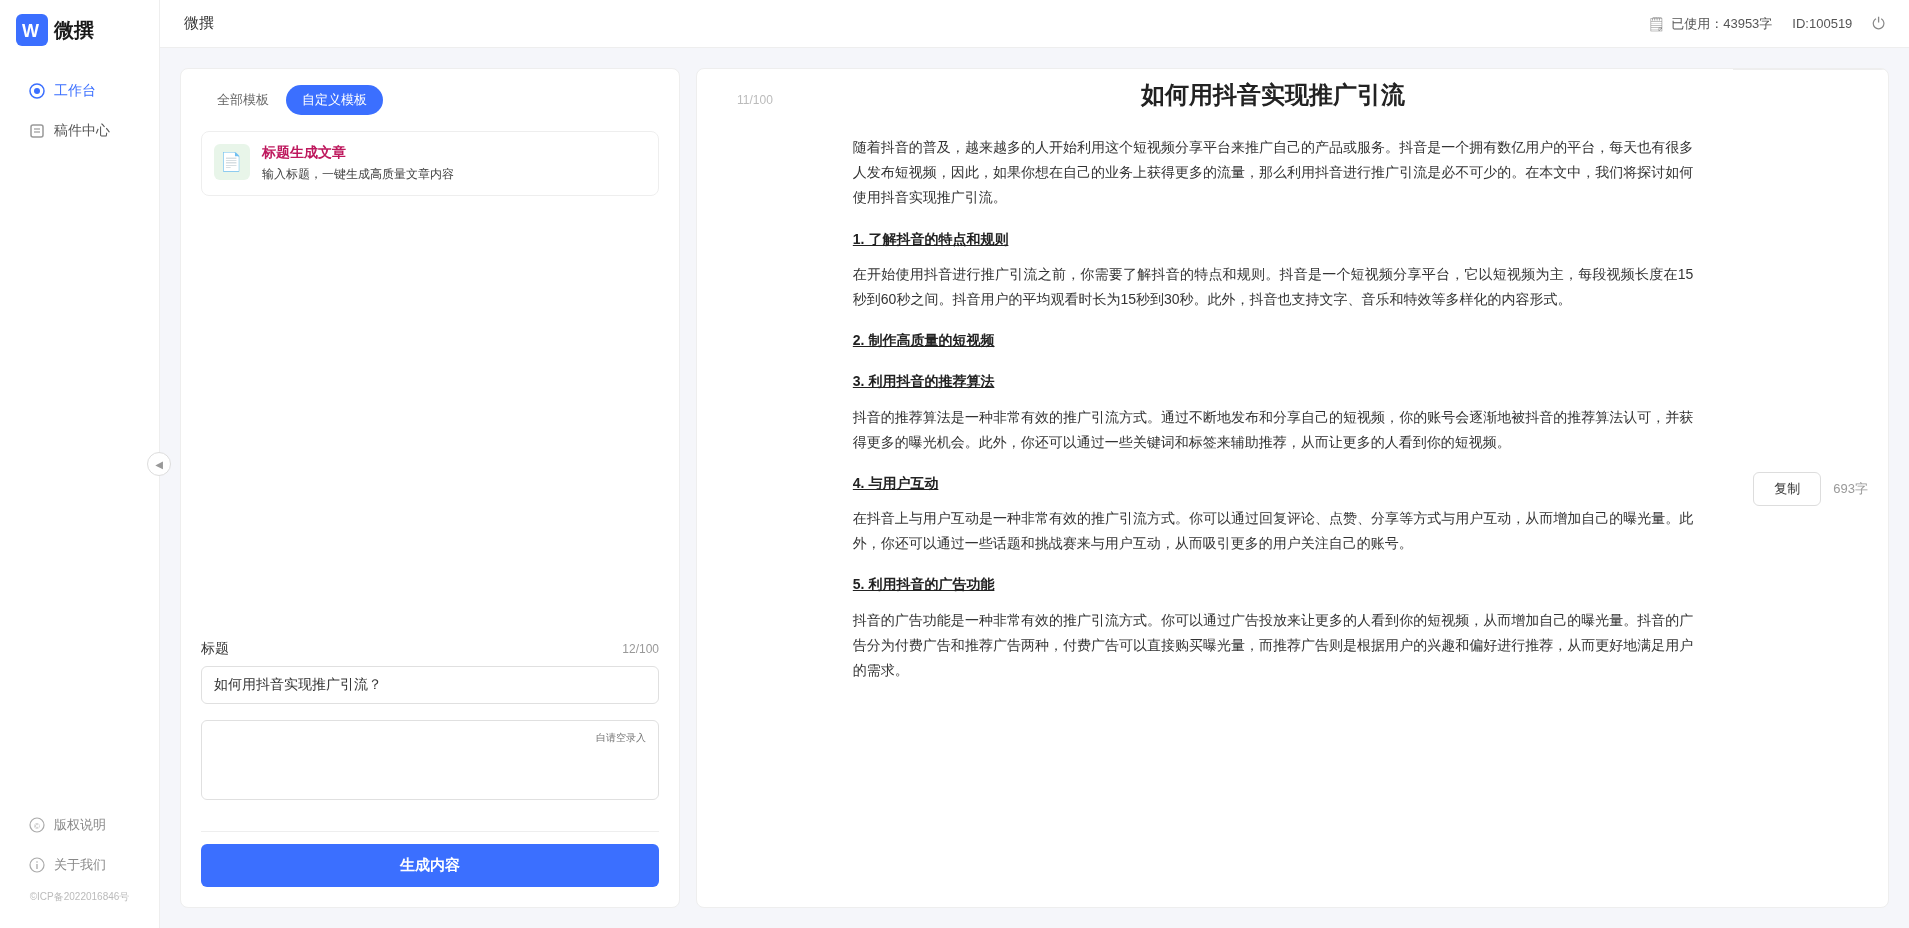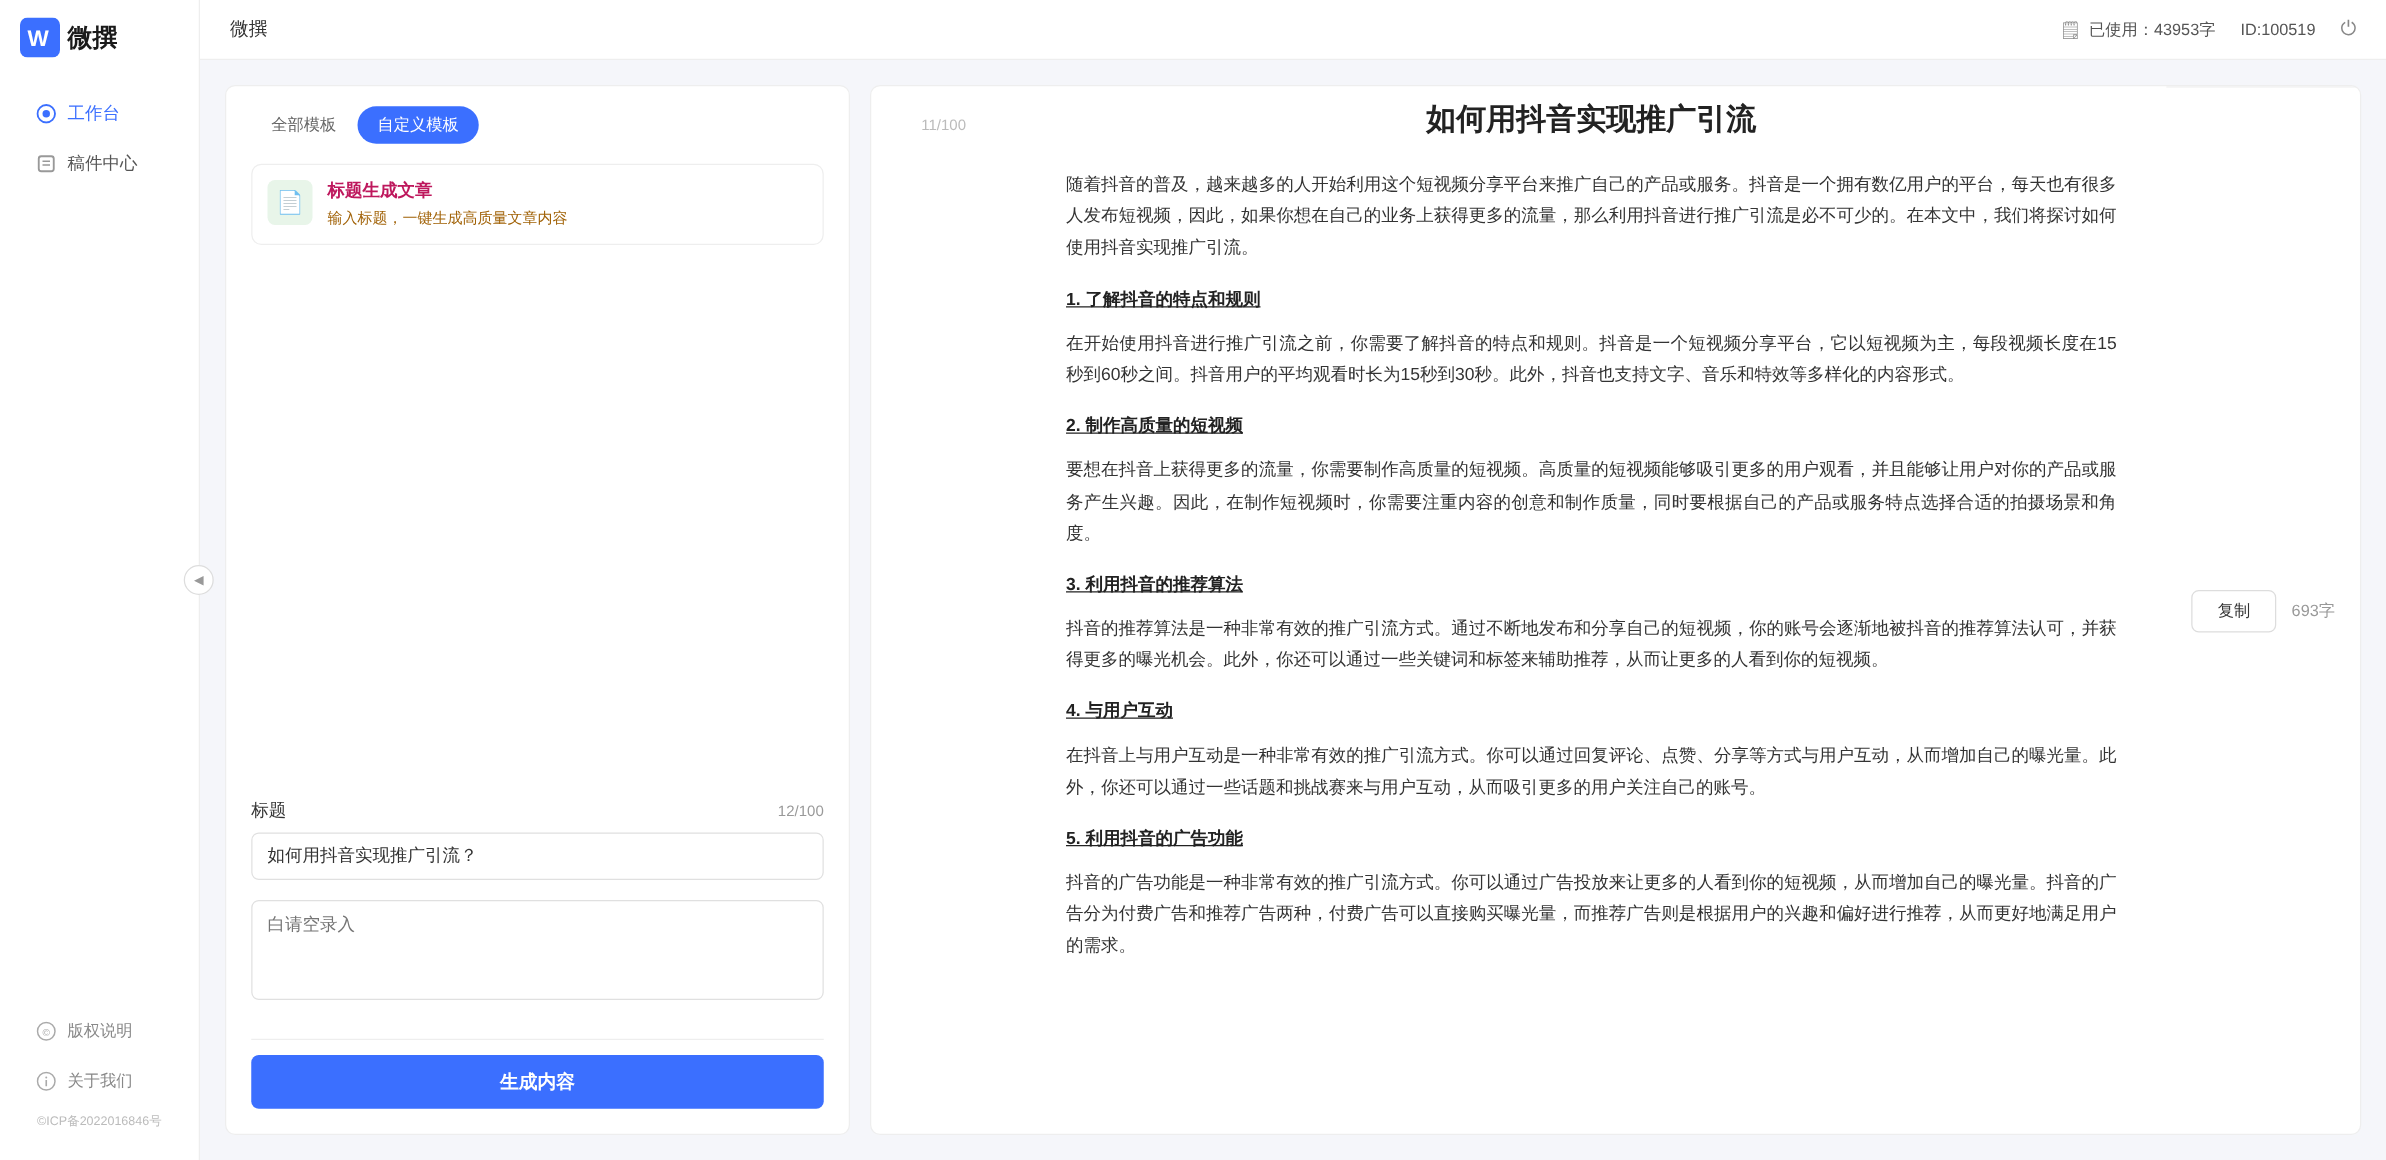--- a/index.html
+++ b/index.html
@@ -200,21 +200,21 @@
     }
     .template-info {}
     .template-name {
       font-size: 14px;
       font-weight: 600;
       color: #be185d;
       margin-bottom: 4px;
     }
     .template-desc {
       font-size: 12px;
-      color: #a16207;
+      color: #404040;
     }
 
     
     .form-section {
       padding: 0 20px 16px;
     }
     .form-label-row {
       display: flex;
       justify-content: space-between;
       align-items: center;
@@ -237,26 +237,27 @@
       font-size: 14px;
       color: #333;
       outline: none;
       font-family: inherit;
     }
     .form-textarea {
       width: 100%;
       border: 1px solid #e0e0e0;
       border-radius: 6px;
       padding: 10px 12px;
-      font-size: 14px;
+      font-size: 10px;
       color: #999;
       outline: none;
       resize: none;
       height: 80px;
       font-family: inherit;
+      text-align: right;
     }
 
     .divider {
       height: 1px;
       background: #eee;
       margin: 12px 20px;
     }
 
     .generate-btn {
       margin: 0 20px 20px;
@@ -456,21 +457,20 @@
         <span class="article-page-info">11/100</span>
       </div>
 
       <div class="article-content">
         <div class="article-title">如何用抖音实现推广引流</div>
         <div class="article-body" id="article-body">
         <p>随着抖音的普及，越来越多的人开始利用这个短视频分享平台来推广自己的产品或服务。抖音是一个拥有数亿用户的平台，每天也有很多人发布短视频，因此，如果你想在自己的业务上获得更多的流量，那么利用抖音进行推广引流是必不可少的。在本文中，我们将探讨如何使用抖音实现推广引流。</p>
             <p class="section-heading">1. 了解抖音的特点和规则</p>
             <p>在开始使用抖音进行推广引流之前，你需要了解抖音的特点和规则。抖音是一个短视频分享平台，它以短视频为主，每段视频长度在15秒到60秒之间。抖音用户的平均观看时长为15秒到30秒。此外，抖音也支持文字、音乐和特效等多样化的内容形式。</p>
             <p class="section-heading">2. 制作高质量的短视频</p>
-            <p>要想在抖音上获得更多的流量，你需要制作高质量的短视频。高质量的短视频能够吸引更多的用户观看，并且能够让用户对你的产品或服务产生兴趣。因此，在制作短视频时，你需要注重内容的创意和制作质量，同时要根据自己的产品或服务特点选择合适的拍摄场景和角度。</p>
             <p class="section-heading">3. 利用抖音的推荐算法</p>
             <p>抖音的推荐算法是一种非常有效的推广引流方式。通过不断地发布和分享自己的短视频，你的账号会逐渐地被抖音的推荐算法认可，并获得更多的曝光机会。此外，你还可以通过一些关键词和标签来辅助推荐，从而让更多的人看到你的短视频。</p>
             <p class="section-heading">4. 与用户互动</p>
             <p>在抖音上与用户互动是一种非常有效的推广引流方式。你可以通过回复评论、点赞、分享等方式与用户互动，从而增加自己的曝光量。此外，你还可以通过一些话题和挑战赛来与用户互动，从而吸引更多的用户关注自己的账号。</p>
             <p class="section-heading">5. 利用抖音的广告功能</p>
             <p>抖音的广告功能是一种非常有效的推广引流方式。你可以通过广告投放来让更多的人看到你的短视频，从而增加自己的曝光量。抖音的广告分为付费广告和推荐广告两种，付费广告可以直接购买曝光量，而推荐广告则是根据用户的兴趣和偏好进行推荐，从而更好地满足用户的需求。</p>
           </div>
       </div>
 
       <div class="article-footer">

